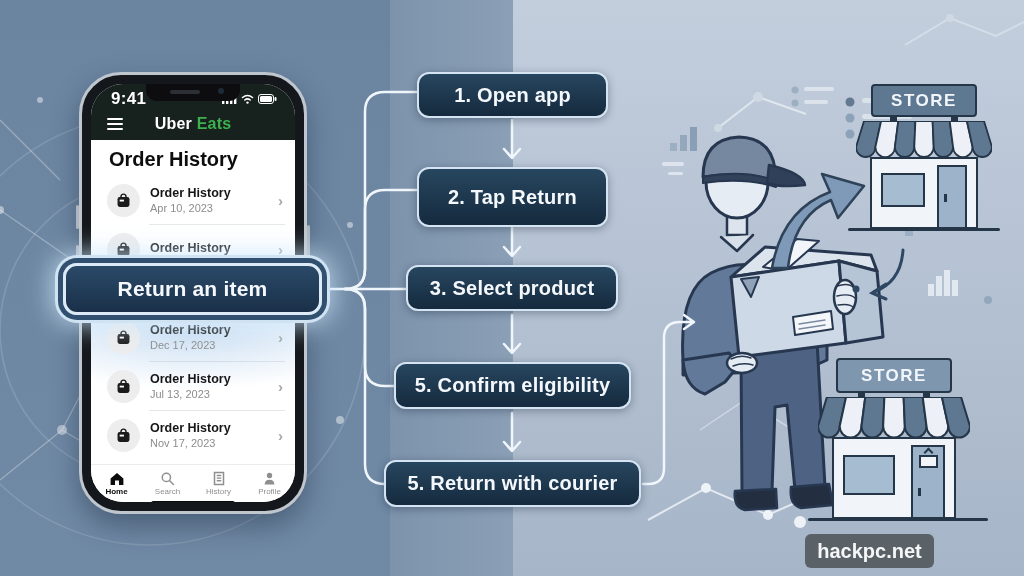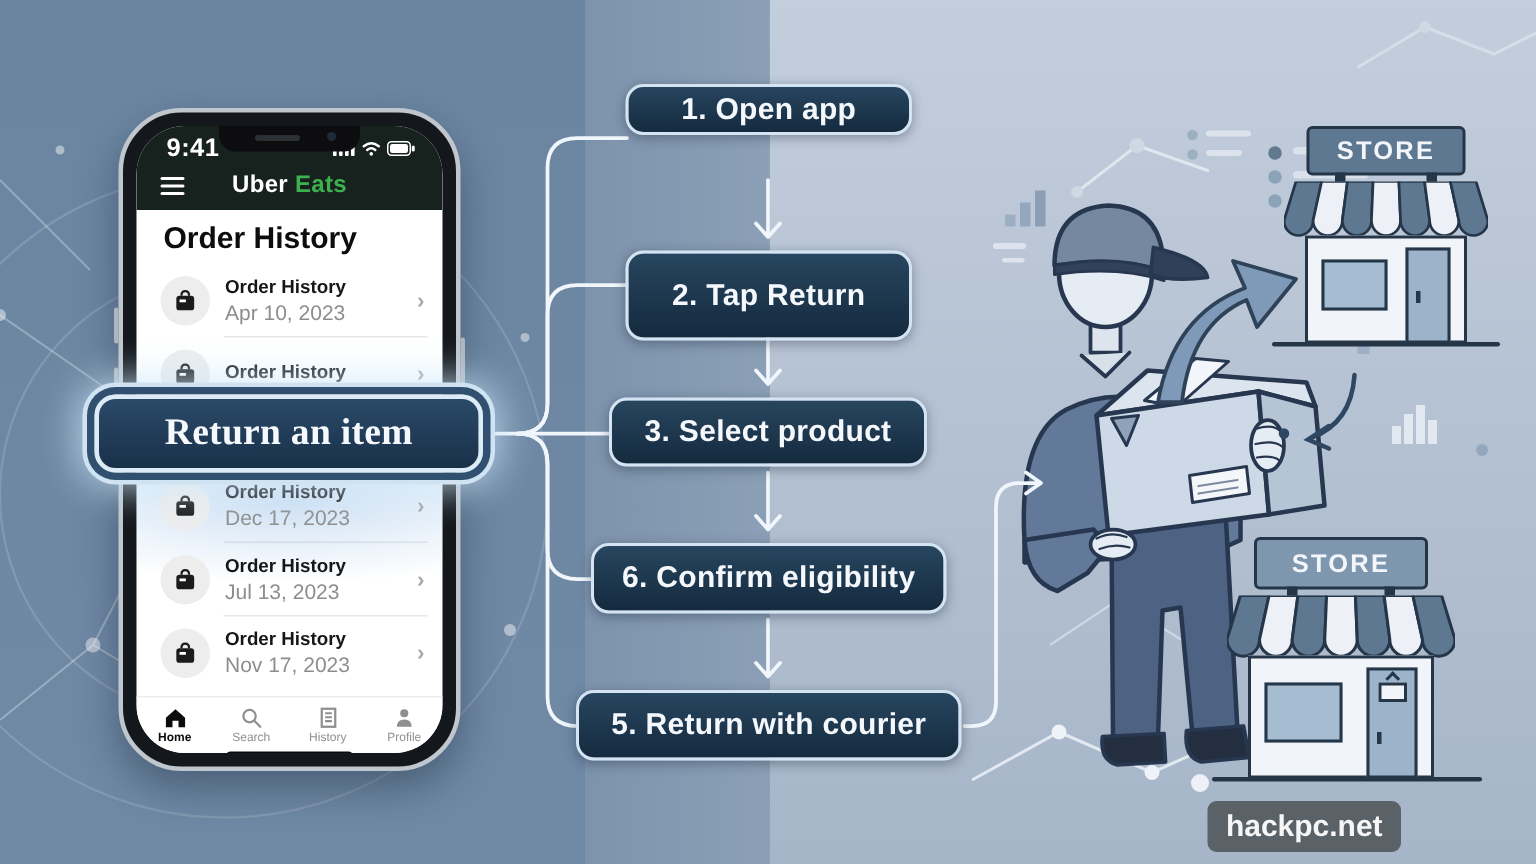--- a/index.html
+++ b/index.html
@@ -35,45 +35,45 @@
   #brand{width:100%;text-align:center;font-size:16px;font-weight:800;letter-spacing:.2px;}
   #brand .eats{color:#3cb14e;}
   #content{position:relative;height:calc(100% - 56px);}
   #glowband{position:absolute;left:0;top:120px;width:100%;height:130px;
     background:radial-gradient(ellipse 140% 60% at 50% 50%,rgba(125,175,225,.38),rgba(125,175,225,0) 72%);}
   #screen-title{margin:8px 0 0 18px;font-size:20px;font-weight:800;color:#0d0d0d;height:28px;}
   .row{position:relative;display:flex;align-items:center;height:48px;padding:0 12px 0 16px;cursor:pointer;}
   .row .ic{width:33px;height:33px;border-radius:50%;background:#ededee;display:flex;align-items:center;justify-content:center;flex:0 0 33px;}
   .row .tx{margin-left:10px;flex:1;}
   .row .t1{font-size:12.5px;font-weight:700;color:#161616;line-height:1.15;}
-  .row .t2{font-size:14px;color:#8d8d8d;margin-top:2px;}
+  .row .t2{font-size:11px;color:#8d8d8d;margin-top:2px;}
   .row .chev{color:#a8a8a8;font-size:15px;font-weight:700;}
   .divider{height:1px;background:#e7e7e7;margin-left:58px;margin-right:10px;}
   .spacer{height:40px;}
   #bottomnav{position:absolute;left:0;right:0;bottom:0;height:46px;background:#fff;border-top:1px solid #ececec;
     display:flex;padding-bottom:8px;}
   .navitem{flex:1;display:flex;flex-direction:column;align-items:center;justify-content:center;gap:1px;cursor:pointer;}
   .navitem .nlabel{font-size:8px;color:#8f8f8f;}
   .navitem.active .nlabel{color:#0c0c0c;font-weight:700;}
   #homebar{position:absolute;left:50%;bottom:4px;transform:translateX(-50%);width:84px;height:5px;background:#0a0a0a;border-radius:3px;}
 
   
   #callout{position:absolute;left:63px;top:263px;width:259px;height:52px;
     background:linear-gradient(180deg,#2a4a68,#1a3049);
     border:3px solid #dcebf6;border-radius:14px;
     box-shadow:0 0 0 5px #31506f,0 0 0 8px #cfe3f2,0 0 26px 10px rgba(205,230,250,.85);
     display:flex;align-items:center;justify-content:center;cursor:pointer;}
-  #callout span{color:#f5f9fd;font-size:25px;font-weight:700;letter-spacing:.2px;font-family:Liberation Serif, serif;}
+  #callout span{color:#f5f9fd;font-size:21px;font-weight:700;letter-spacing:.2px;}
 
   
   .step{position:absolute;background:linear-gradient(180deg,#27465f,#152a3e);
     border:2px solid #d4e4f2;border-radius:12px;display:flex;align-items:center;justify-content:center;
     box-shadow:0 2px 8px rgba(15,30,50,.35);}
   .step span{color:#f4f8fc;font-size:20px;font-weight:700;letter-spacing:.2px;white-space:nowrap;}
-  #step1{left:417px;top:56px;width:191px;height:34px;}
+  #step1{left:417px;top:72px;width:191px;height:46px;}
   #step2{left:417px;top:167px;width:191px;height:60px;}
   #step3{left:406px;top:265px;width:212px;height:46px;text-align:right;}
   #step4{left:394px;top:362px;width:237px;height:47px;}
   #step5{left:384px;top:460px;width:257px;height:47px;}
 
   
   .store{position:absolute;}
   .store-sign{position:absolute;border:2.5px solid #253649;border-radius:4px;color:#f2f6fa;
     font-weight:800;letter-spacing:1.5px;display:flex;align-items:center;justify-content:center;}
   .store-body{position:absolute;background:#f1f5f9;border:2.5px solid #253649;}
@@ -382,21 +382,21 @@
   <div class="step" id="step1">
       <span>1. Open app</span>
     </div>
   <div class="step" id="step2">
       <span>2. Tap Return</span>
     </div>
   <div class="step" id="step3">
       <span>3. Select product</span>
     </div>
   <div class="step" id="step4">
-      <span>6. Confirm eligibility</span>
+      <span>5. Confirm eligibility</span>
     </div>
   <div class="step" id="step5">
       <span>5. Return with courier</span>
     </div>
 
   <div class="store" style="left:856px;top:84px;width:136px;height:132px;">
     <div class="store-sign" style="left:15px;top:0;width:106px;height:33px;background:#5e7892;font-size:17px;">
       <span>STORE</span>
     </div>
     <div style="position:absolute;left:34px;top:31px;width:7px;height:8px;background:#253649;"></div>

